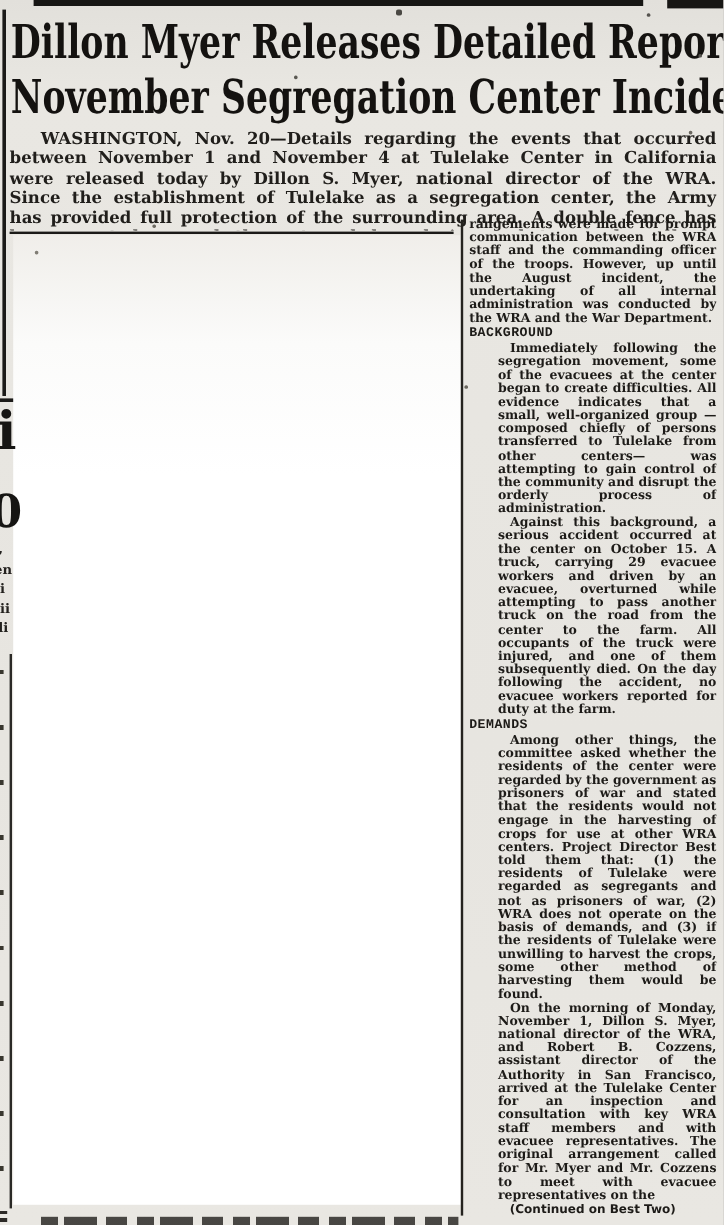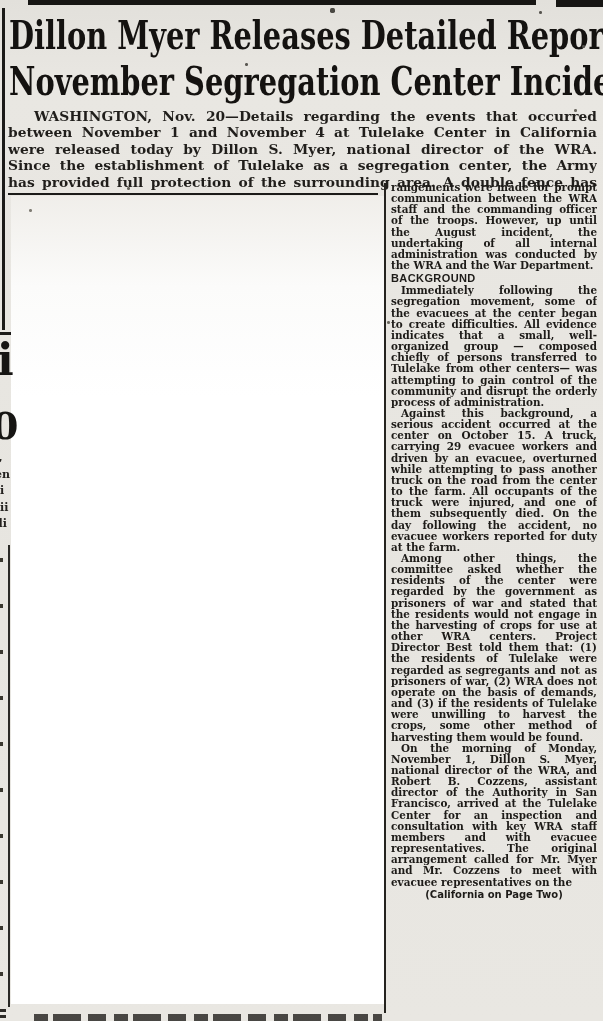--- a/index.html
+++ b/index.html
@@ -61,23 +61,23 @@
     overflow:hidden;
     color:#1d1b18;
   }
   .col-para{
     font-family:"DejaVu Serif", serif;
     font-weight:700;
     font-size:10.4px;line-height:11.15px;
     text-align:justify;
     margin:0;
   }
-  .col-para.indent{text-indent:10px;}
+  .col-para.indent{text-indent:10px;margin-left:24px;}
   .col-heading{
-    font-family:Liberation Sans, sans-serif;
+    font-family:Liberation Mono, monospace;
     font-weight:700;
     font-size:11px;line-height:12px;
     letter-spacing:0.4px;
     margin:1px 0 1px 0;
   }
   .col-continued{
     font-family:"DejaVu Sans", sans-serif;
     font-weight:700;
     font-size:10px;line-height:12px;
     text-align:center;
@@ -160,23 +160,24 @@
     </div>
   <div class="left-rule-bottom"></div>
   <div class="left-dashes"></div>
 
   <div class="col-rule"></div>
   <div class="right-col">
       <div class="col-para">rangements were made for prompt communication between the WRA staff and the commanding officer of the troops. However, up until the August incident, the undertaking of all internal administration was conducted by the WRA and the War Department.</div>
       <div class="col-heading">BACKGROUND</div>
       <div class="col-para indent">Immediately following the segregation movement, some of the evacuees at the center began to create difficulties. All evidence indicates that a small, well-organized group — composed chiefly of persons transferred to Tulelake from other centers— was attempting to gain control of the community and disrupt the orderly process of administration.</div>
       <div class="col-para indent">Against this background, a serious accident occurred at the center on October 15. A truck, carrying 29 evacuee workers and driven by an evacuee, overturned while attempting to pass another truck on the road from the center to the farm. All occupants of the truck were injured, and one of them subsequently died. On the day following the accident, no evacuee workers reported for duty at the farm.</div>
+      <div class="col-heading">DEMANDS</div>
       <div class="col-para indent">Among other things, the committee asked whether the residents of the center were regarded by the government as prisoners of war and stated that the residents would not engage in the harvesting of crops for use at other WRA centers. Project Director Best told them that: (1) the residents of Tulelake were regarded as segregants and not as prisoners of war, (2) WRA does not operate on the basis of demands, and (3) if the residents of Tulelake were unwilling to harvest the crops, some other method of harvesting them would be found.</div>
       <div class="col-para indent">On the morning of Monday, November 1, Dillon S. Myer, national director of the WRA, and Robert B. Cozzens, assistant director of the Authority in San Francisco, arrived at the Tulelake Center for an inspection and consultation with key WRA staff members and with evacuee representatives. The original arrangement called for Mr. Myer and Mr. Cozzens to meet with evacuee representatives on the</div>
-      <div class="col-continued">(California on Page Two)</div>
+      <div class="col-continued">(Continued on Best Two)</div>
     </div>
 
   <div class="cutoff-caption"></div>
   <div class="cutoff-caption2"></div>
 
   <div class="specks"></div>
 
 </div>
 
 </body></html>

